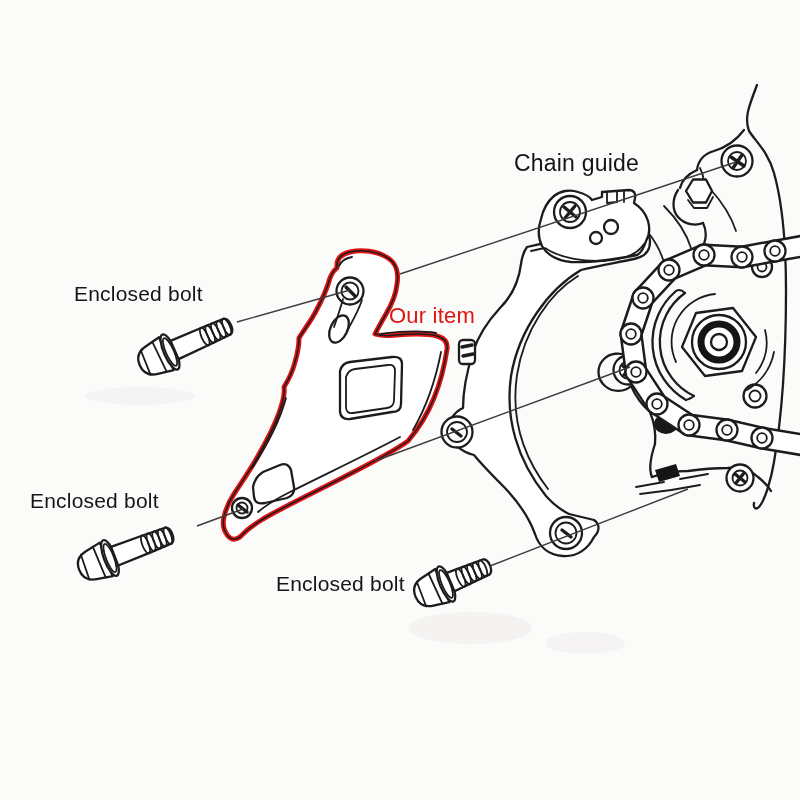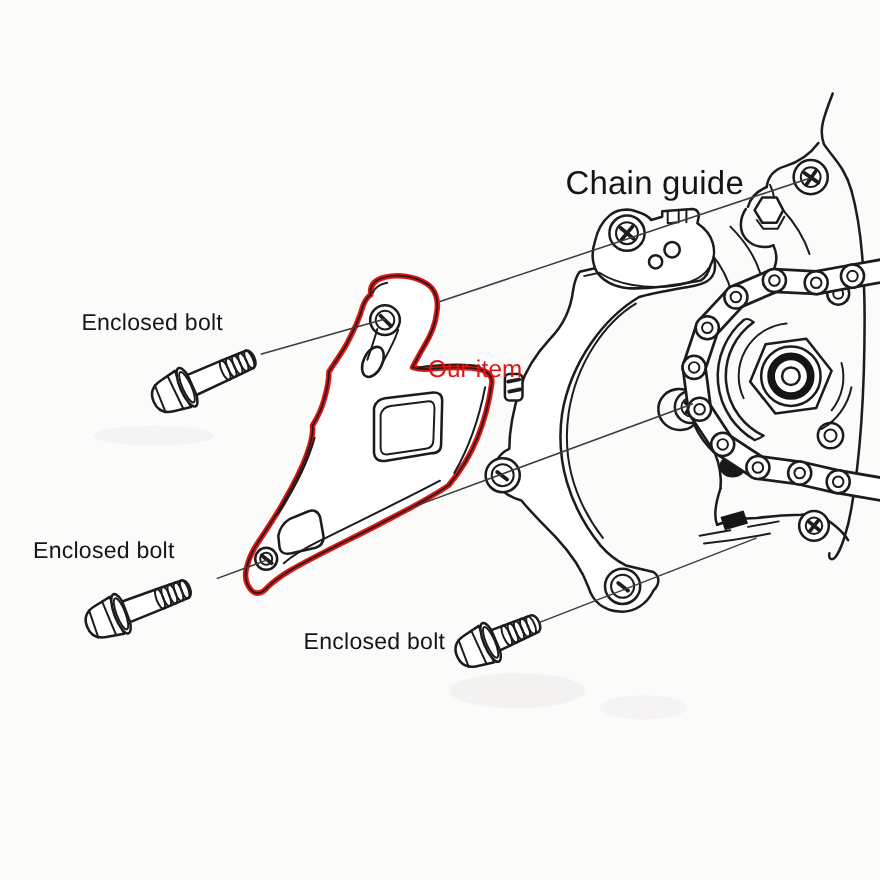--- a/index.html
+++ b/index.html
@@ -11,22 +11,22 @@
   .ln   { fill:none; stroke:var(--line); stroke-width:2.3; stroke-linecap:round; stroke-linejoin:round; }
   .lnf  { fill:#fff; stroke:var(--line); stroke-width:2.3; stroke-linejoin:round; }
   .thin { stroke-width:1.8; }
   .dark { stroke-width:3.4; stroke-linecap:round; }
   .leader { stroke:var(--leader); stroke-width:1.4; fill:none; }
   .redsil { fill:#fff; stroke:var(--highlight); stroke-width:5; stroke-linejoin:round; }
   .redcore { fill:none; stroke:var(--line); stroke-width:1.5; stroke-linejoin:round; }
   .cap-o { fill:none; stroke:var(--line); stroke-width:23; stroke-linecap:round; stroke-linejoin:round; }
   .cap-i { fill:none; stroke:#fff; stroke-width:18; stroke-linecap:round; stroke-linejoin:round; }
   .label { position:absolute; color:#151515; white-space:nowrap; letter-spacing:.2px; }
-  .lbl-chain-guide { left:514px; top:150px; font-size:30px; }
-  .lbl-our-item    { left:389px; top:303px; font-size:22px; color:var(--highlight);margin-top:20px; }
+  .lbl-chain-guide { left:514px; top:150px; font-size:23px; }
+  .lbl-our-item    { left:389px; top:303px; font-size:22px; color:var(--highlight); }
   .lbl-eb1 { left:74px;  top:282px; font-size:21px; }
   .lbl-eb2 { left:30px;  top:489px; font-size:21px; }
   .lbl-eb3 { left:276px; top:572px; font-size:21px; }
 </style>
 </head>
 <body>
 
 <div class="stage">
 <svg width="800" height="800" viewBox="0 0 800 800">
   <defs>

